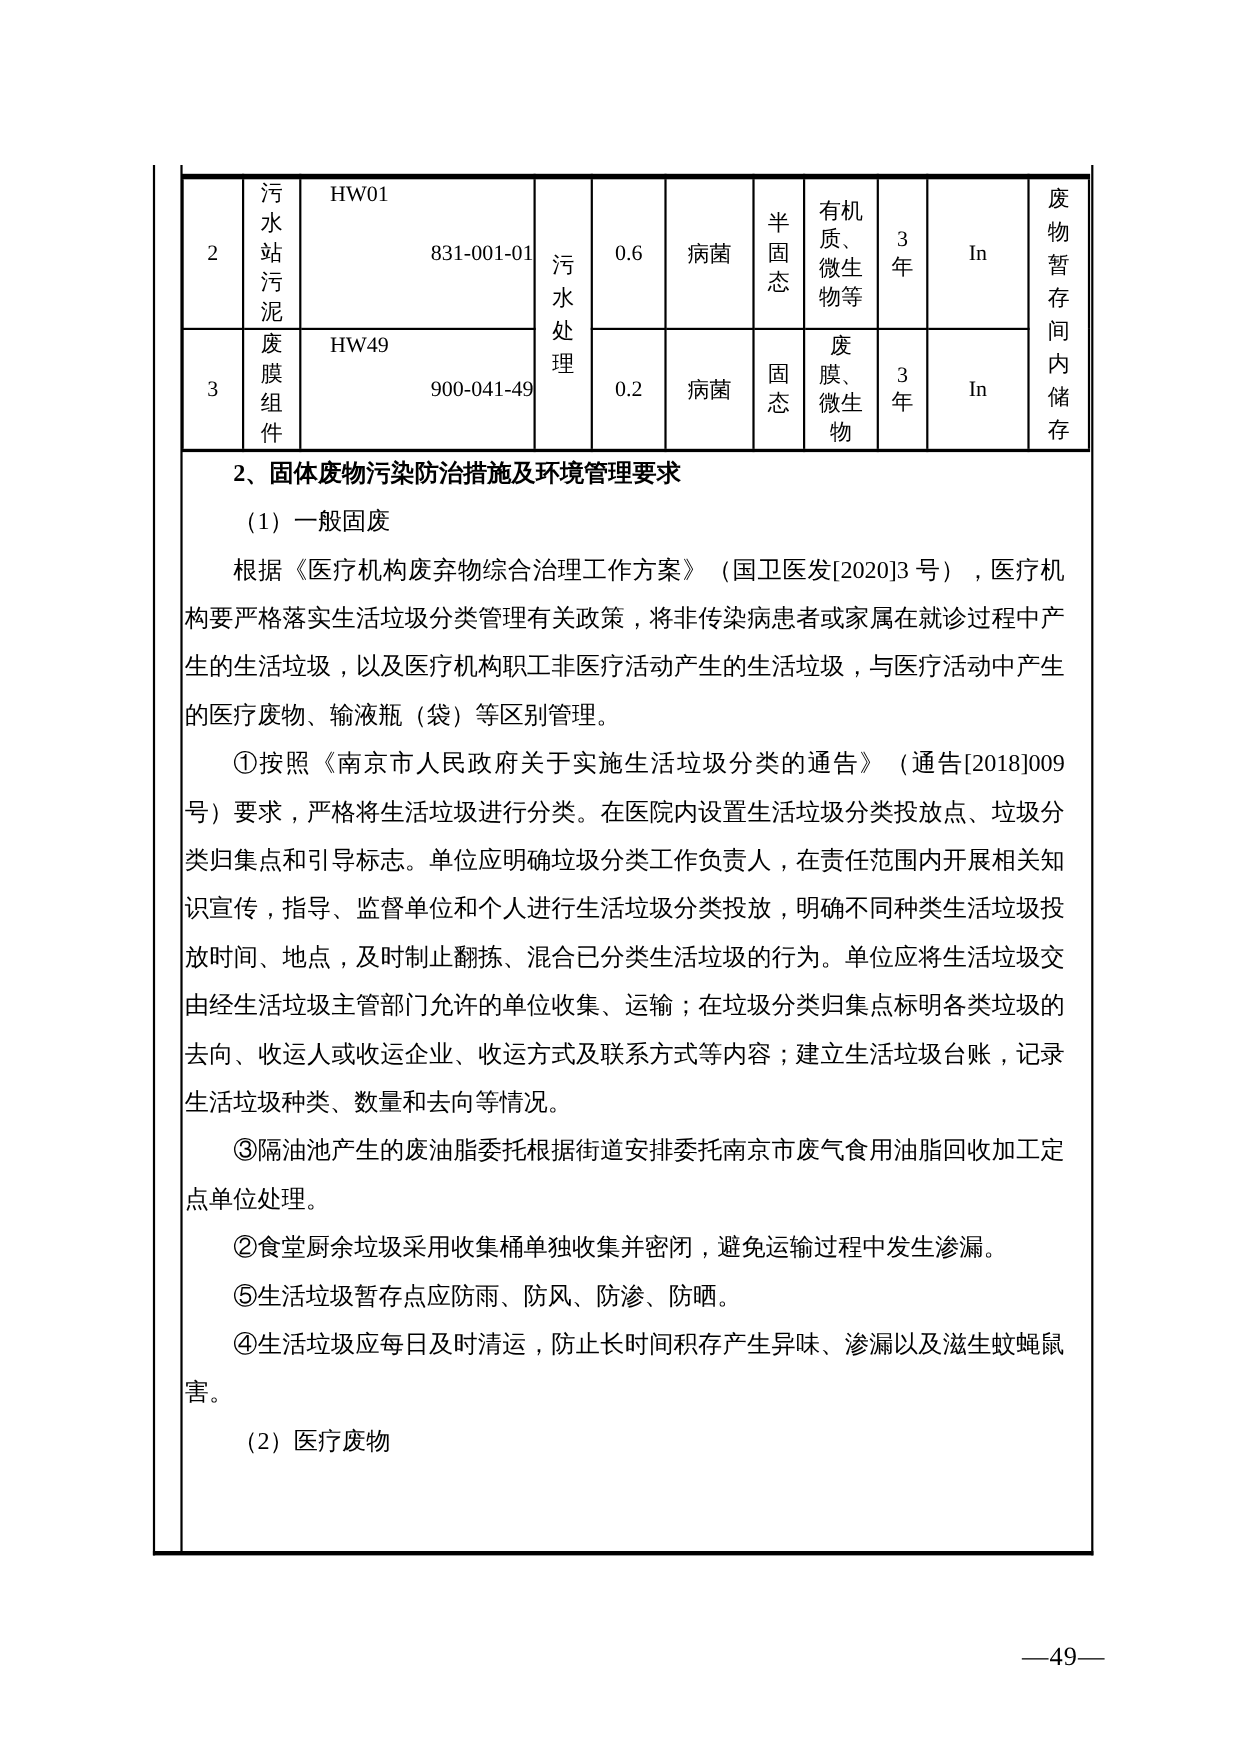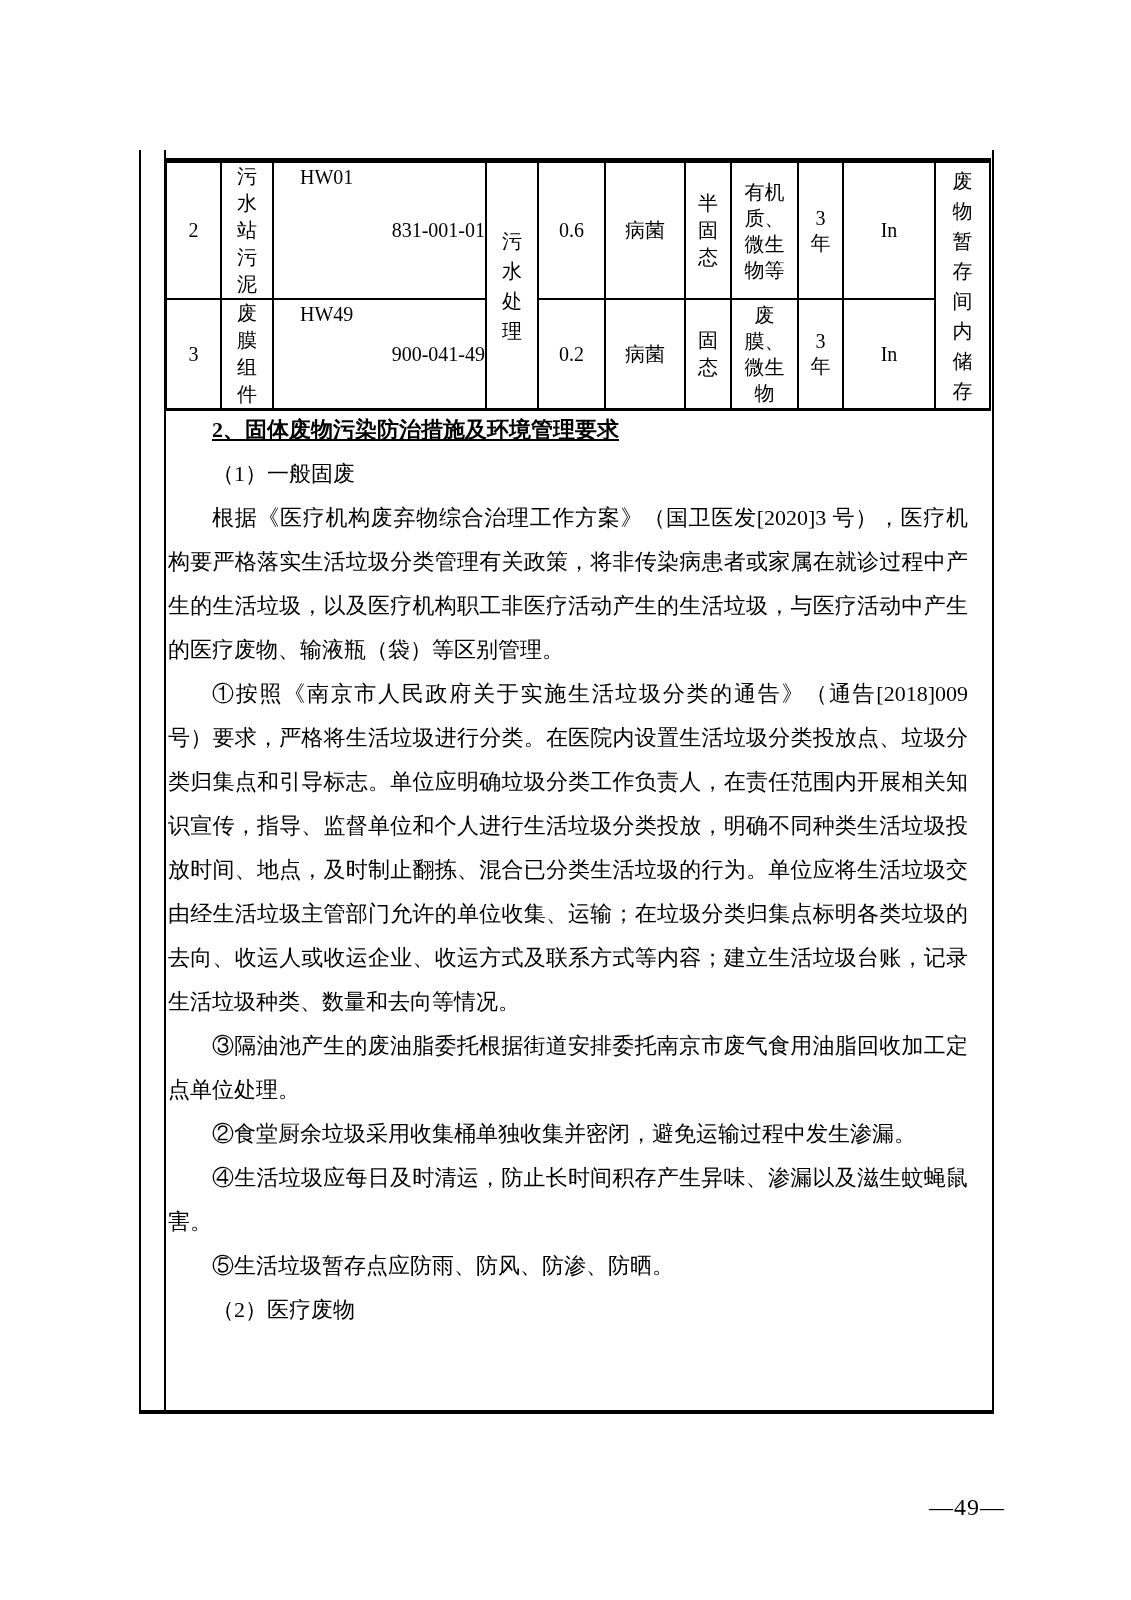--- a/index.html
+++ b/index.html
@@ -68,21 +68,21 @@
     width:800px;
   }
   .para {
     margin:0;
     font-size:22px;
     line-height:44px;
     text-align:justify;
     text-indent:2em;
     word-break:break-all;
   }
-  .para.bold { font-weight:bold;text-decoration:underline; }
+  .para.bold { font-weight:bold; }
   
   .page-footer {
     position:absolute;
     left:890px; top:1494px;
     width:115px;
     text-align:right;
     font-size:24px;
     letter-spacing:1px;
   }
 </style>
@@ -170,21 +170,21 @@
     </tbody>
       </table>
 
     <div class="text-area">
       <p class="para bold">2、固体废物污染防治措施及环境管理要求</p>
       <p class="para">（1）一般固废</p>
       <p class="para">根据《医疗机构废弃物综合治理工作方案》（国卫医发[2020]3 号），医疗机构要严格落实生活垃圾分类管理有关政策，将非传染病患者或家属在就诊过程中产生的生活垃圾，以及医疗机构职工非医疗活动产生的生活垃圾，与医疗活动中产生的医疗废物、输液瓶（袋）等区别管理。</p>
       <p class="para">①按照《南京市人民政府关于实施生活垃圾分类的通告》（通告[2018]009 号）要求，严格将生活垃圾进行分类。在医院内设置生活垃圾分类投放点、垃圾分类归集点和引导标志。单位应明确垃圾分类工作负责人，在责任范围内开展相关知识宣传，指导、监督单位和个人进行生活垃圾分类投放，明确不同种类生活垃圾投放时间、地点，及时制止翻拣、混合已分类生活垃圾的行为。单位应将生活垃圾交由经生活垃圾主管部门允许的单位收集、运输；在垃圾分类归集点标明各类垃圾的去向、收运人或收运企业、收运方式及联系方式等内容；建立生活垃圾台账，记录生活垃圾种类、数量和去向等情况。</p>
       <p class="para">③隔油池产生的废油脂委托根据街道安排委托南京市废气食用油脂回收加工定点单位处理。</p>
       <p class="para">②食堂厨余垃圾采用收集桶单独收集并密闭，避免运输过程中发生渗漏。</p>
+      <p class="para">⑤生活垃圾暂存点应防雨、防风、防渗、防晒。</p>
       <p class="para">④生活垃圾应每日及时清运，防止长时间积存产生异味、渗漏以及滋生蚊蝇鼠害。</p>
-      <p class="para">⑤生活垃圾暂存点应防雨、防风、防渗、防晒。</p>
       <p class="para">（2）医疗废物</p>
     </div>
   </div>
 
   <div class="page-footer">—49—</div>
 
 </div>
 
 </body></html>

